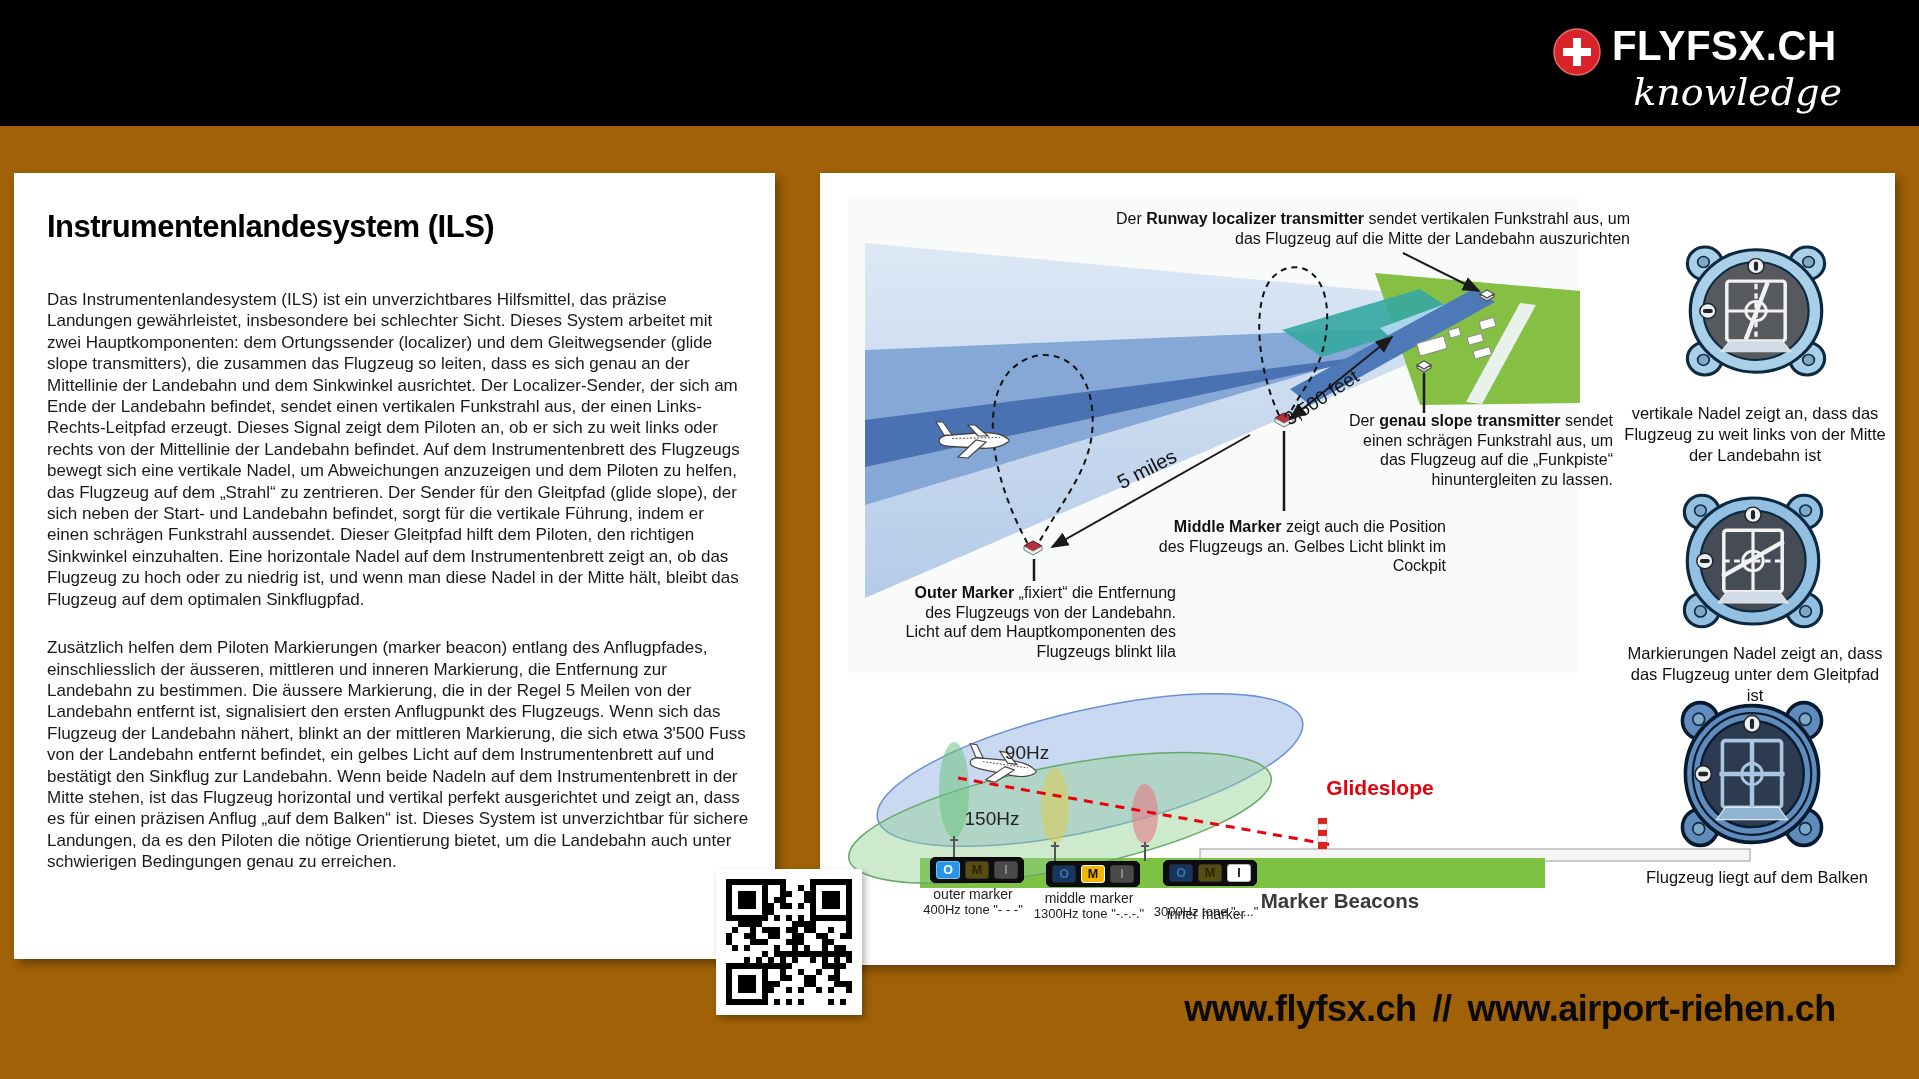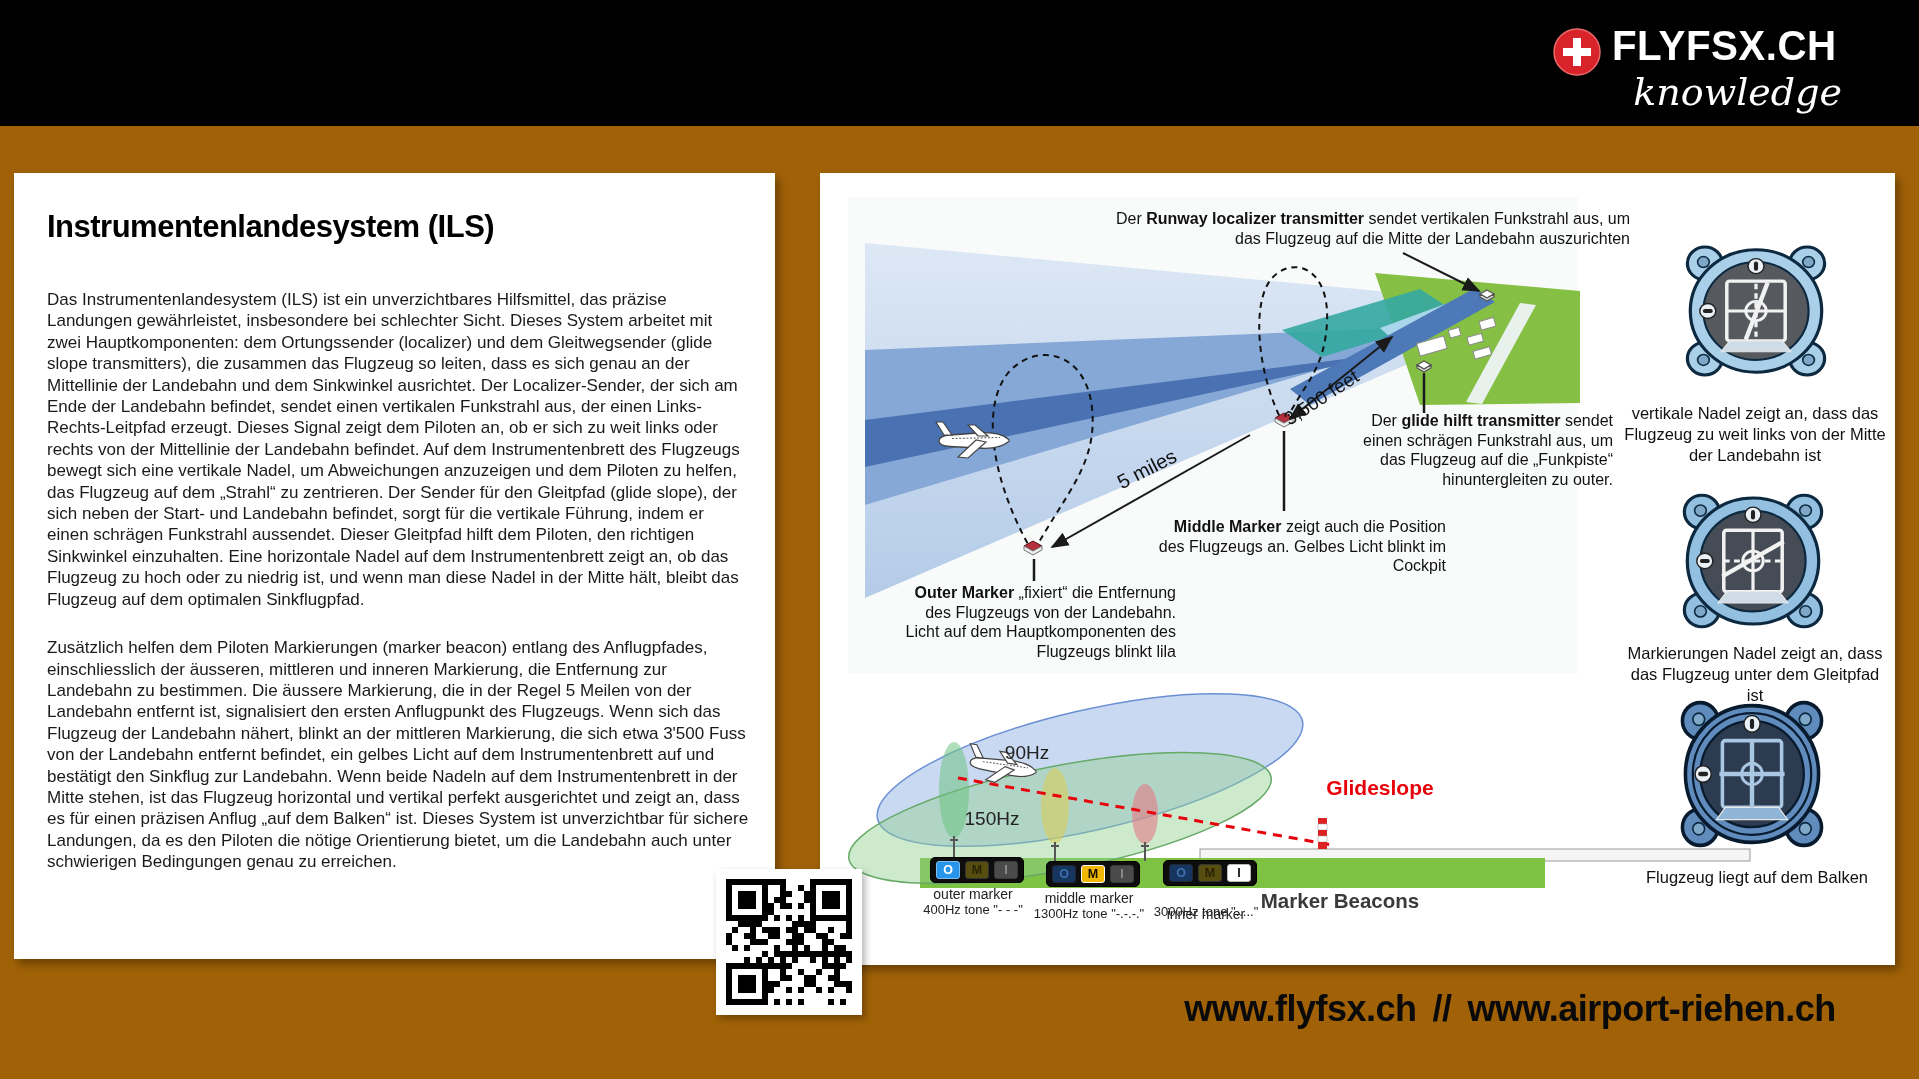--- a/index.html
+++ b/index.html
@@ -187,21 +187,21 @@
 
       <text x="207" y="586" text-anchor="middle" font-size="19" fill="#222">90Hz</text>
       <text x="172" y="652" text-anchor="middle" font-size="19" fill="#222">150Hz</text>
       <text x="560" y="622" text-anchor="middle" font-size="21" font-weight="bold" fill="#e8000b">Glideslope</text>
     </svg>
 
     <div class="note" style="left:280px;top:36px;width:530px">
       <span>Der </span><b>Runway localizer transmitter</b><span> sendet vertikalen Funkstrahl aus, um das Flugzeug auf die Mitte der Landebahn auszurichten</span>
     </div>
     <div class="note" style="left:515px;top:238px;width:278px">
-      <span>Der </span><b>glide hilft transmitter</b><span> sendet einen schrägen Funkstrahl aus, um das Flugzeug auf die „Funkpiste“ hinuntergleiten zu outer.</span>
+      <span>Der </span><b>genau slope transmitter</b><span> sendet einen schrägen Funkstrahl aus, um das Flugzeug auf die „Funkpiste“ hinuntergleiten zu lassen.</span>
     </div>
     <div class="note" style="left:338px;top:344px;width:288px">
       <b>Middle Marker</b><span> zeigt auch die Position des Flugzeugs an. Gelbes Licht blinkt im Cockpit</span>
     </div>
     <div class="note" style="left:78px;top:410px;width:278px">
       <b>Outer Marker</b><span> „fixiert“ die Entfernung des Flugzeugs von der Landebahn. Licht auf dem Hauptkomponenten des Flugzeugs blinkt lila</span>
     </div>
 
     <div class="beacon-panel" style="left:110px;top:684px">
       <div class="cell c-o-on">O</div>

